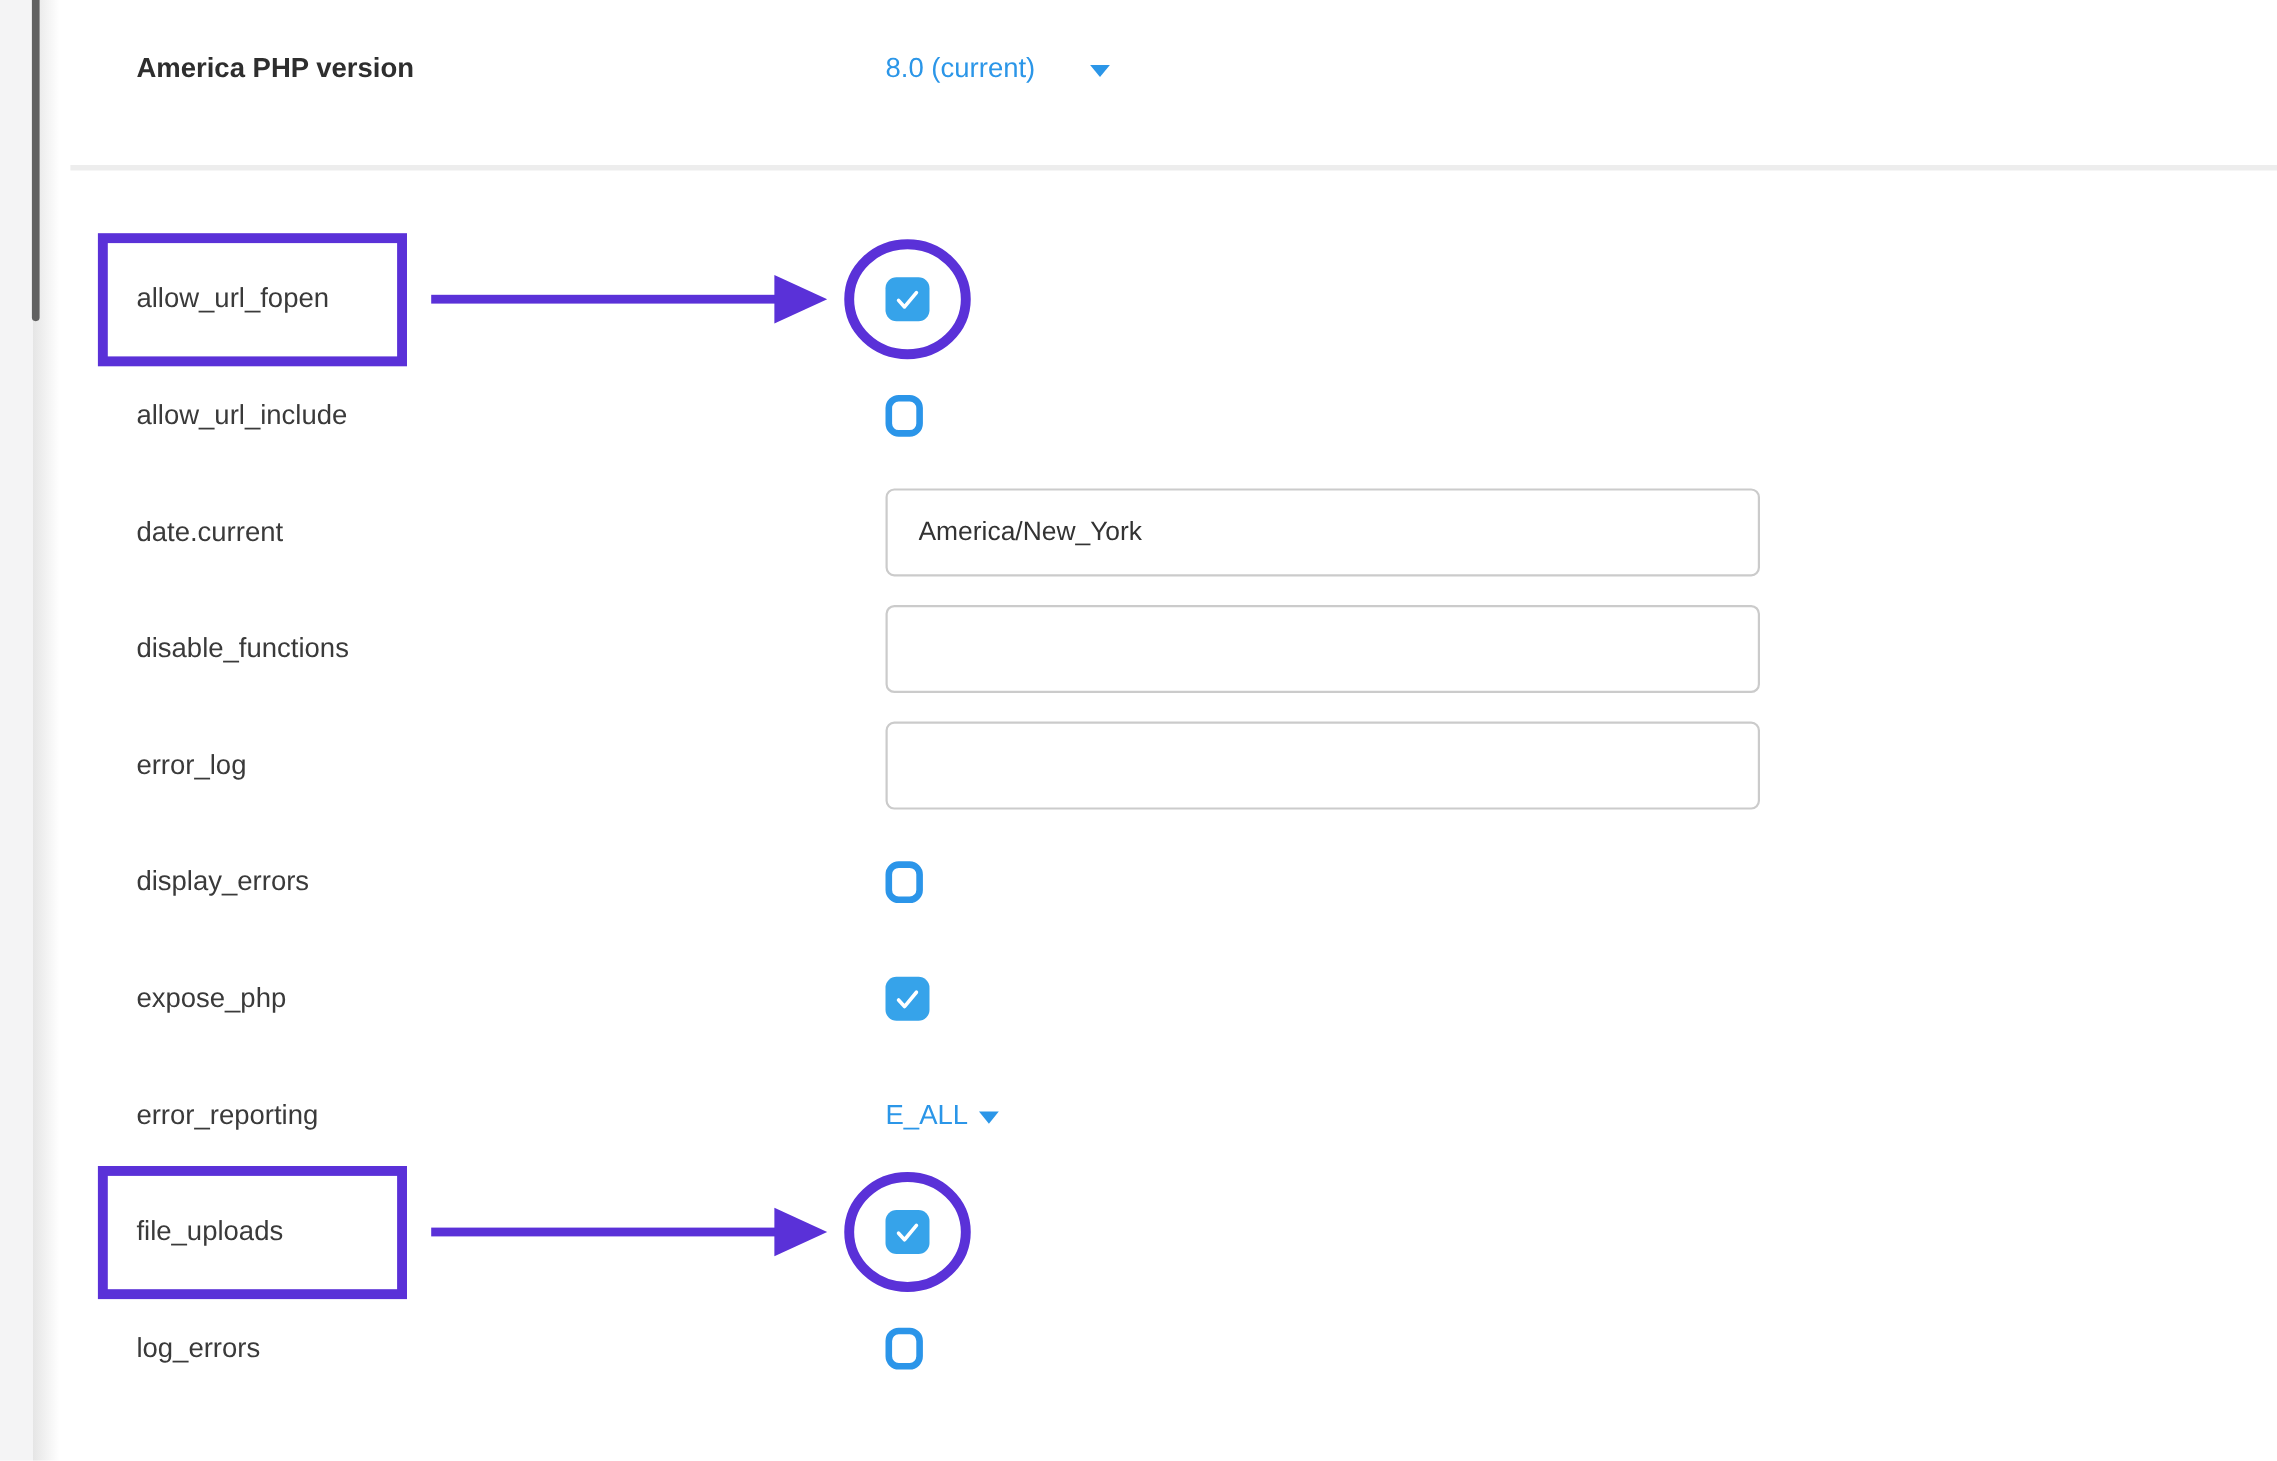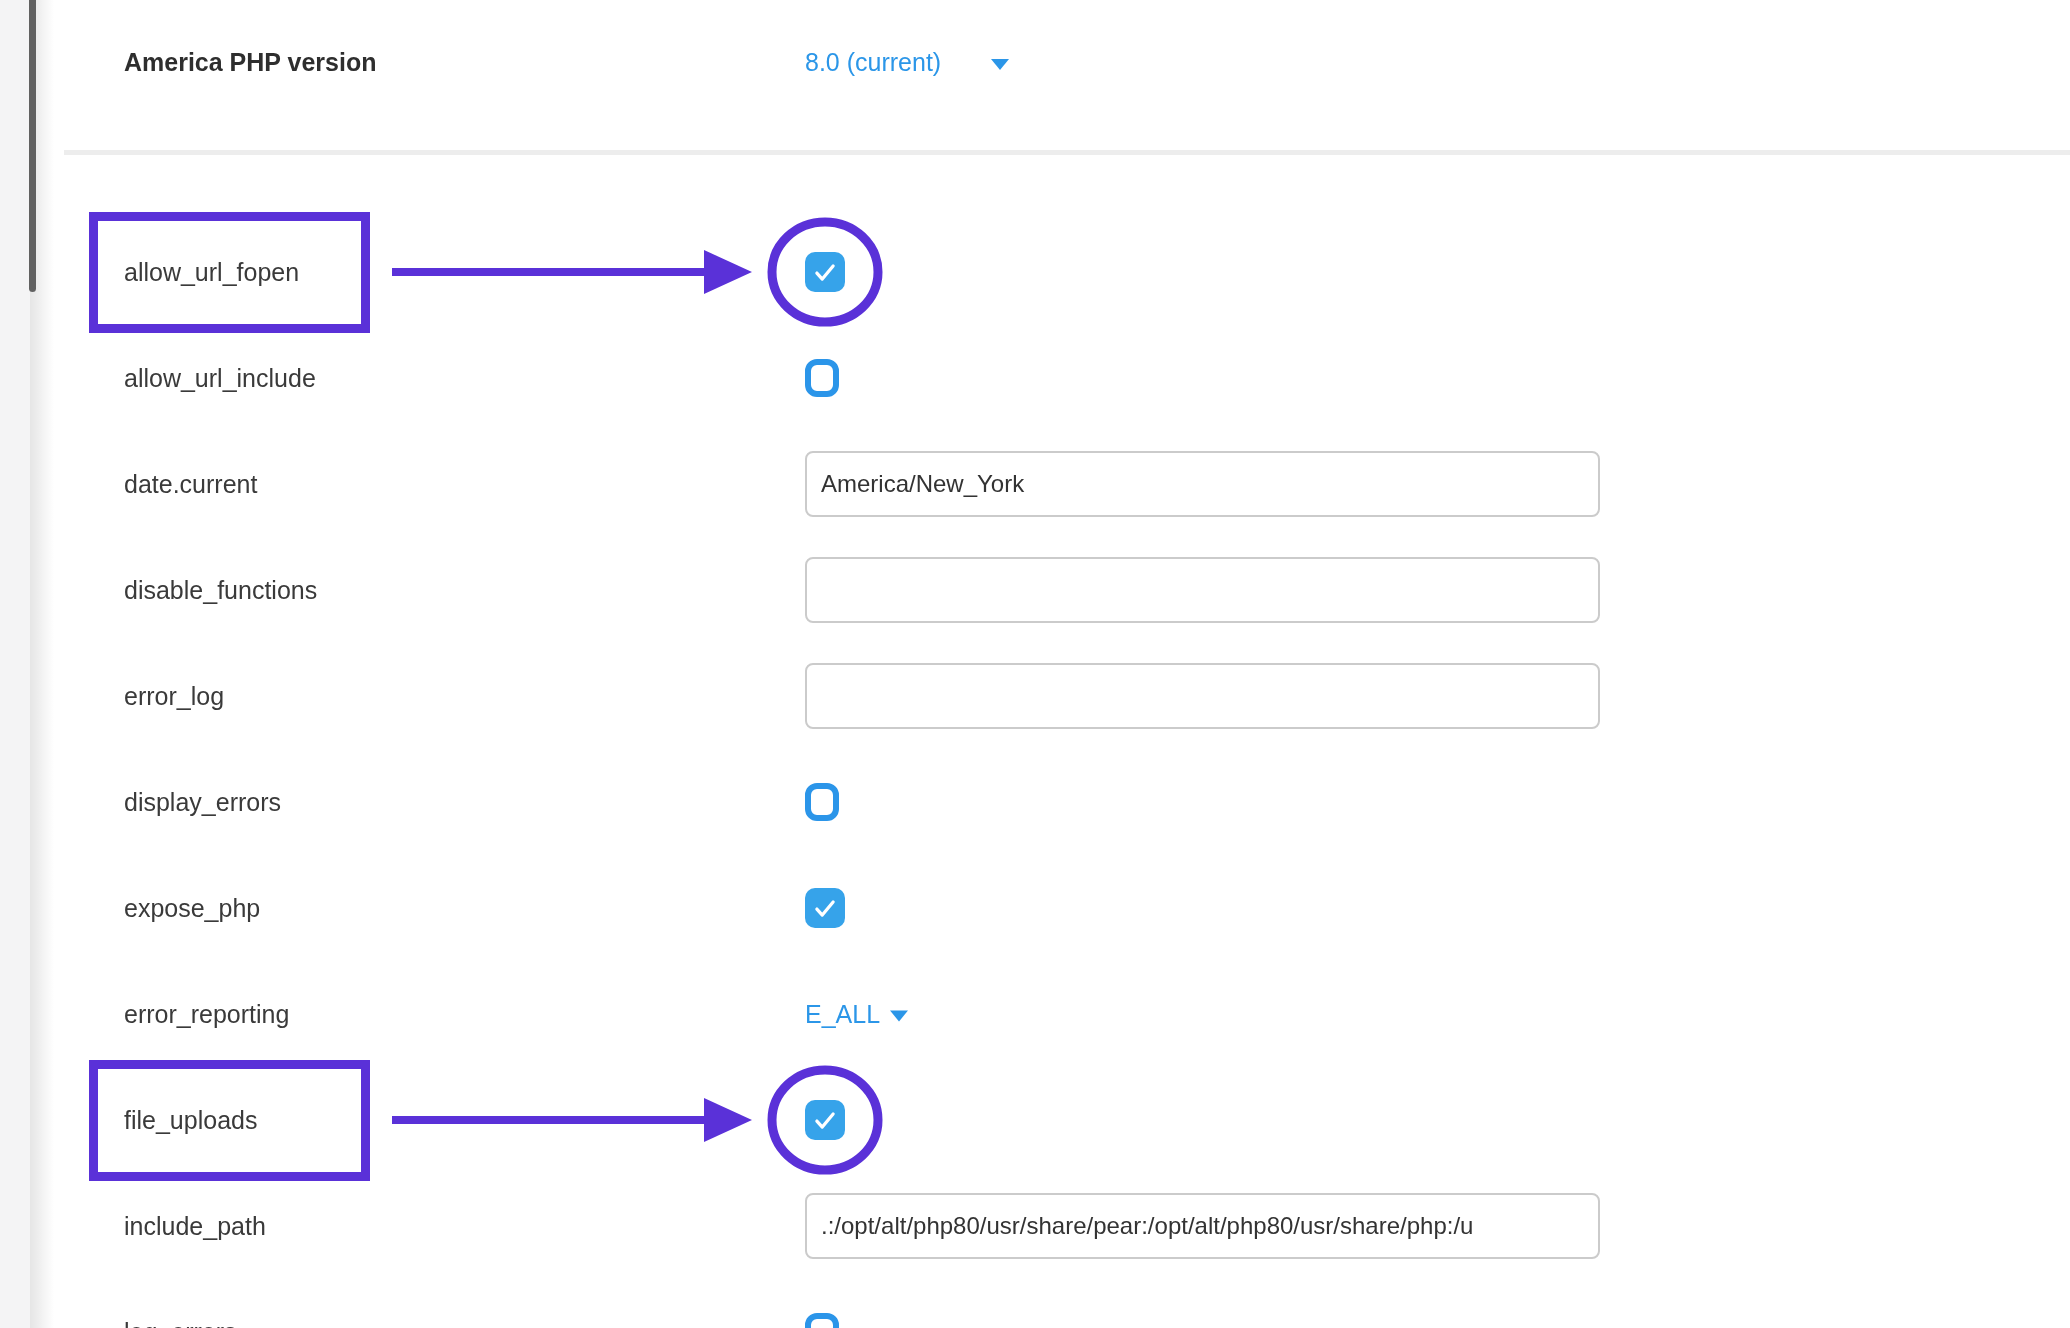--- a/index.html
+++ b/index.html
@@ -28,22 +28,22 @@
   .hdr-label{position:absolute;left:124px;top:48px;font-size:25px;font-weight:bold;color:#2e2e2e;line-height:28px;}
   .hdr-value{position:absolute;left:805px;top:48px;gap:40px;}
   .divider{position:absolute;left:64px;top:150px;width:2006px;height:5px;background:var(--divider);}
   
   .rows{position:absolute;left:0;top:219px;width:2070px;}
   .row{position:relative;height:106px;width:2070px;}
   .row .label{position:absolute;left:124px;top:50%;transform:translateY(-50%);
     font-size:25px;color:var(--label);white-space:nowrap;}
   .ctrl{position:absolute;left:805px;top:50%;transform:translateY(-50%);}
   
-  .tinput{width:795px;height:66px;box-sizing:border-box;border:2px solid #cbcbcb;border-radius:8px;
-    padding:0 14px;font-size:24px;color:#333;font-family:inherit;background:#fff;outline:none;}
+  .tinput{width:795px;height:80px;box-sizing:border-box;border:2px solid #cbcbcb;border-radius:8px;
+    padding:0 28px;font-size:24px;color:#333;font-family:inherit;background:#fff;outline:none;}
   
   .cb{width:34px;height:38px;box-sizing:border-box;border:6px solid var(--cb-border);
     border-radius:12px;background:#fff;display:flex;align-items:center;justify-content:center;cursor:pointer;}
   .cb svg{display:none;}
   .cb.checked{width:40px;height:40px;border:none;border-radius:10px;background:var(--cb-fill);}
   .cb.checked svg{display:block;}
   
   .bluelink{display:inline-flex;align-items:center;color:var(--link);font-size:25px;cursor:pointer;white-space:nowrap;}
   .caret{width:0;height:0;border-left:9px solid transparent;border-right:9px solid transparent;
     border-top:11px solid var(--link);margin-left:10px;margin-top:4px;}
@@ -123,24 +123,20 @@
 
   <div class="row">
     <span class="label">file_uploads</span>
     <div class="ctrl cb checked">
       <svg width="26" height="26" viewBox="0 0 24 24">
         <path d="M4.5 13l5 5.5 10-12" stroke="#ffffff" stroke-width="3" fill="none" stroke-linecap="round" stroke-linejoin="round"></path>
       </svg>
     </div>
   </div>
 
-  <div class="row">
-    <span class="label">include_path</span>
-    <input class="ctrl tinput" type="text" value=".:/opt/alt/php80/usr/share/pear:/opt/alt/php80/usr/share/php:/u" style="">
-  </div>
 
   <div class="row">
     <span class="label">log_errors</span>
     <div class="ctrl cb">
       
     </div>
   </div>
 
 </div>
 

